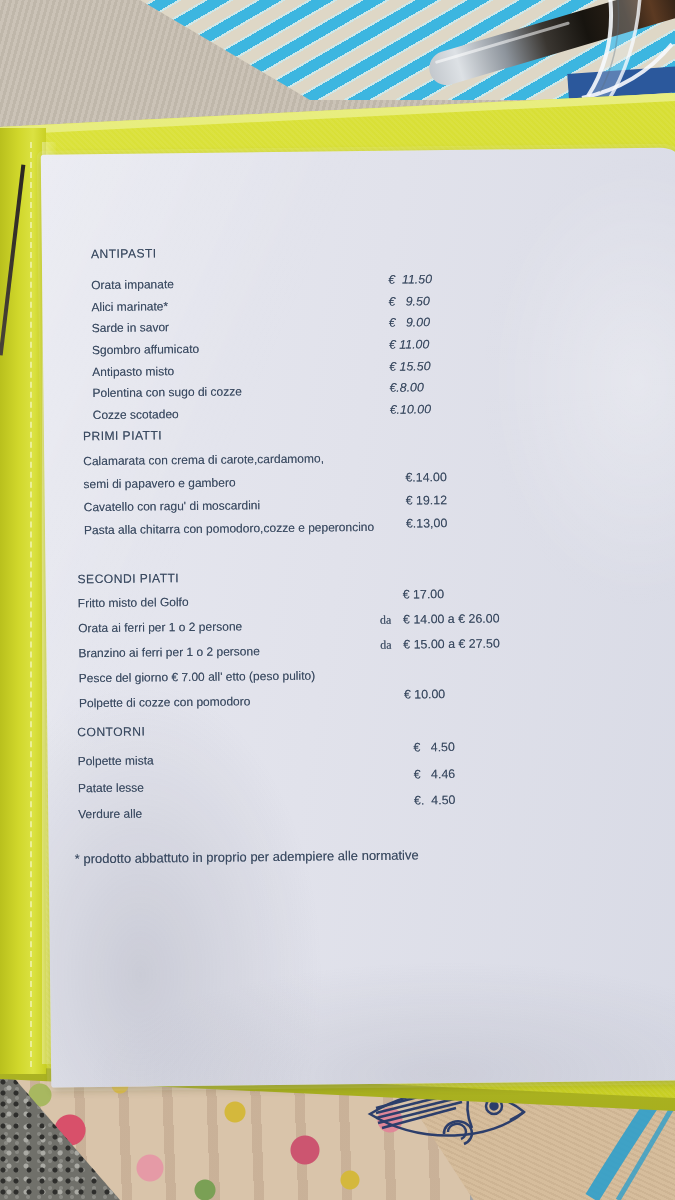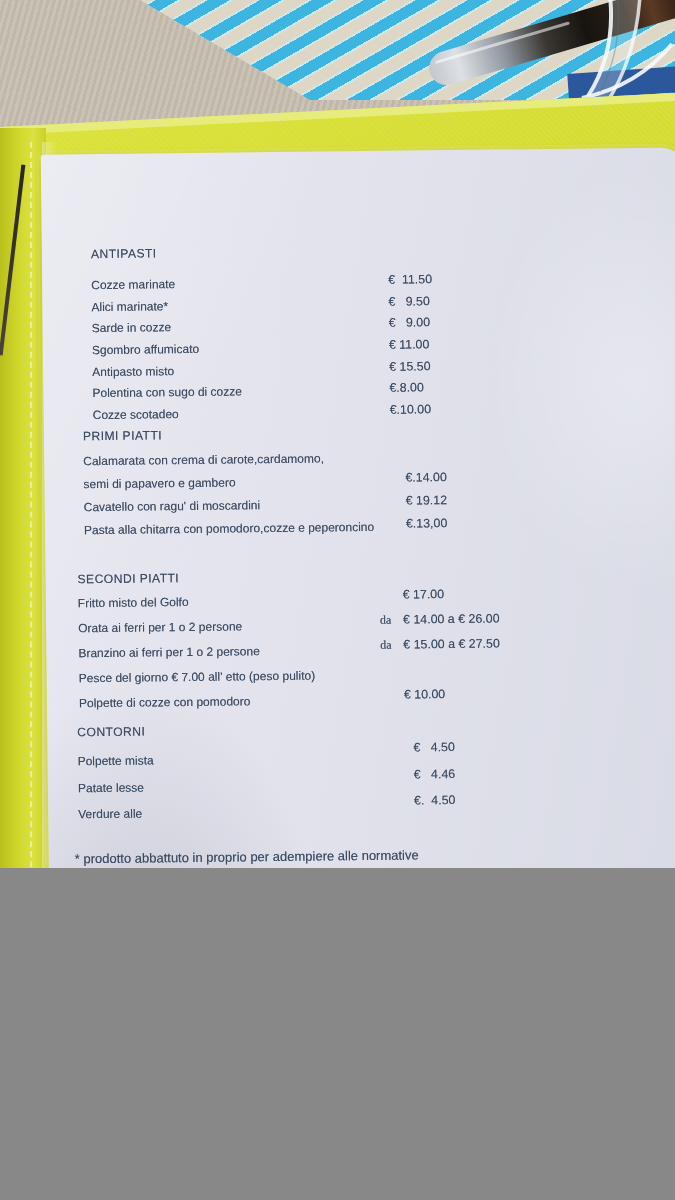--- a/index.html
+++ b/index.html
@@ -1,16 +1,16 @@
 <!DOCTYPE html>
 <html><head>
 <meta charset="utf-8">
 <style>
   html,body{margin:0;padding:0;background:#888;}
-  #stage{position:relative;width:675px;height:868px;overflow:hidden;
+  #stage{position:relative;width:675px;height:1200px;overflow:hidden;
          font-family:"Liberation Sans",sans-serif;background:#a3a3a3;}
 
   
   .tablecloth{position:absolute;inset:0;height:140px;
     background:#c7beb1;
     background-image:repeating-linear-gradient(105deg,rgba(255,255,255,.07) 0 3px,rgba(0,0,0,.04) 3px 6px);}
   .towel{position:absolute;left:0;top:0;width:675px;height:100px;
     background:repeating-linear-gradient(150deg,#3cb6e0 0 11px,#cfe7e8 11px 13px,#ded7c6 13px 24px,#cfe7e8 24px 26px);
     clip-path:polygon(140px 0,675px 0,675px 100px,310px 100px);}
   .navy-patch{position:absolute;left:568px;top:70px;width:112px;height:26px;
@@ -85,21 +85,21 @@
     text-shadow:0 0 .5px rgba(58,74,97,.55);}
   .sec-title{font-size:12.2px;line-height:16px;letter-spacing:.4px;font-weight:400;}
   .menu-row{position:relative;}
   .item-name{font-size:12px;}
   .item-price{position:absolute;top:1px;font-size:12.4px;white-space:pre;}
   .item-prefix{position:absolute;top:1px;font-size:12px;}
 
   .sec-antipasti{top:92px;left:49px;}
   .sec-antipasti .sec-title{margin-bottom:13px;}
   .sec-antipasti .menu-row{height:21.7px;}
-  .sec-antipasti .item-price{left:297px;}
+  .sec-antipasti .item-price{left:297px;font-style:italic;}
 
   .sec-primi{top:274px;left:39px;}
   .sec-primi .sec-title{margin-bottom:7px;}
   .sec-primi .menu-row{height:23px;}
   .sec-primi .item-price{left:322px;top:0;}
 
   .sec-secondi{top:417px;left:32px;}
   .sec-secondi .sec-title{margin-bottom:6px;}
   .sec-secondi .menu-row{height:25px;}
   .sec-secondi .item-price{left:325px;top:-2px;}
@@ -159,23 +159,23 @@
   <div class="folder-bottom-edge"></div>
   <div class="spine"></div>
   <div class="stitch"></div>
   <div class="sleeve-edge"></div>
   <div class="binder-wire"></div>
 
   <div class="paper">
     <div id="menu-sections">
         <section class="menu-section sec-antipasti">
           <div class="sec-title">ANTIPASTI</div>
-          <div class="menu-row"><span class="item-name">Cozze marinate</span><span class="item-price">€  11.50</span></div>
+          <div class="menu-row"><span class="item-name">Orata impanate</span><span class="item-price">€  11.50</span></div>
           <div class="menu-row"><span class="item-name">Alici marinate*</span><span class="item-price">€   9.50</span></div>
-          <div class="menu-row"><span class="item-name">Sarde in cozze</span><span class="item-price">€   9.00</span></div>
+          <div class="menu-row"><span class="item-name">Sarde in savor</span><span class="item-price">€   9.00</span></div>
           <div class="menu-row"><span class="item-name">Sgombro affumicato</span><span class="item-price">€ 11.00</span></div>
           <div class="menu-row"><span class="item-name">Antipasto misto</span><span class="item-price">€ 15.50</span></div>
           <div class="menu-row"><span class="item-name">Polentina con sugo di cozze</span><span class="item-price">€.8.00</span></div>
           <div class="menu-row"><span class="item-name">Cozze scotadeo</span><span class="item-price">€.10.00</span></div>
         </section>
         <section class="menu-section sec-primi">
           <div class="sec-title">PRIMI PIATTI</div>
           <div class="menu-row"><span class="item-name">Calamarata con crema di carote,cardamomo,</span></div>
           <div class="menu-row"><span class="item-name">semi di papavero e gambero</span><span class="item-price">€.14.00</span></div>
           <div class="menu-row"><span class="item-name">Cavatello con ragu' di moscardini</span><span class="item-price">€ 19.12</span></div>

